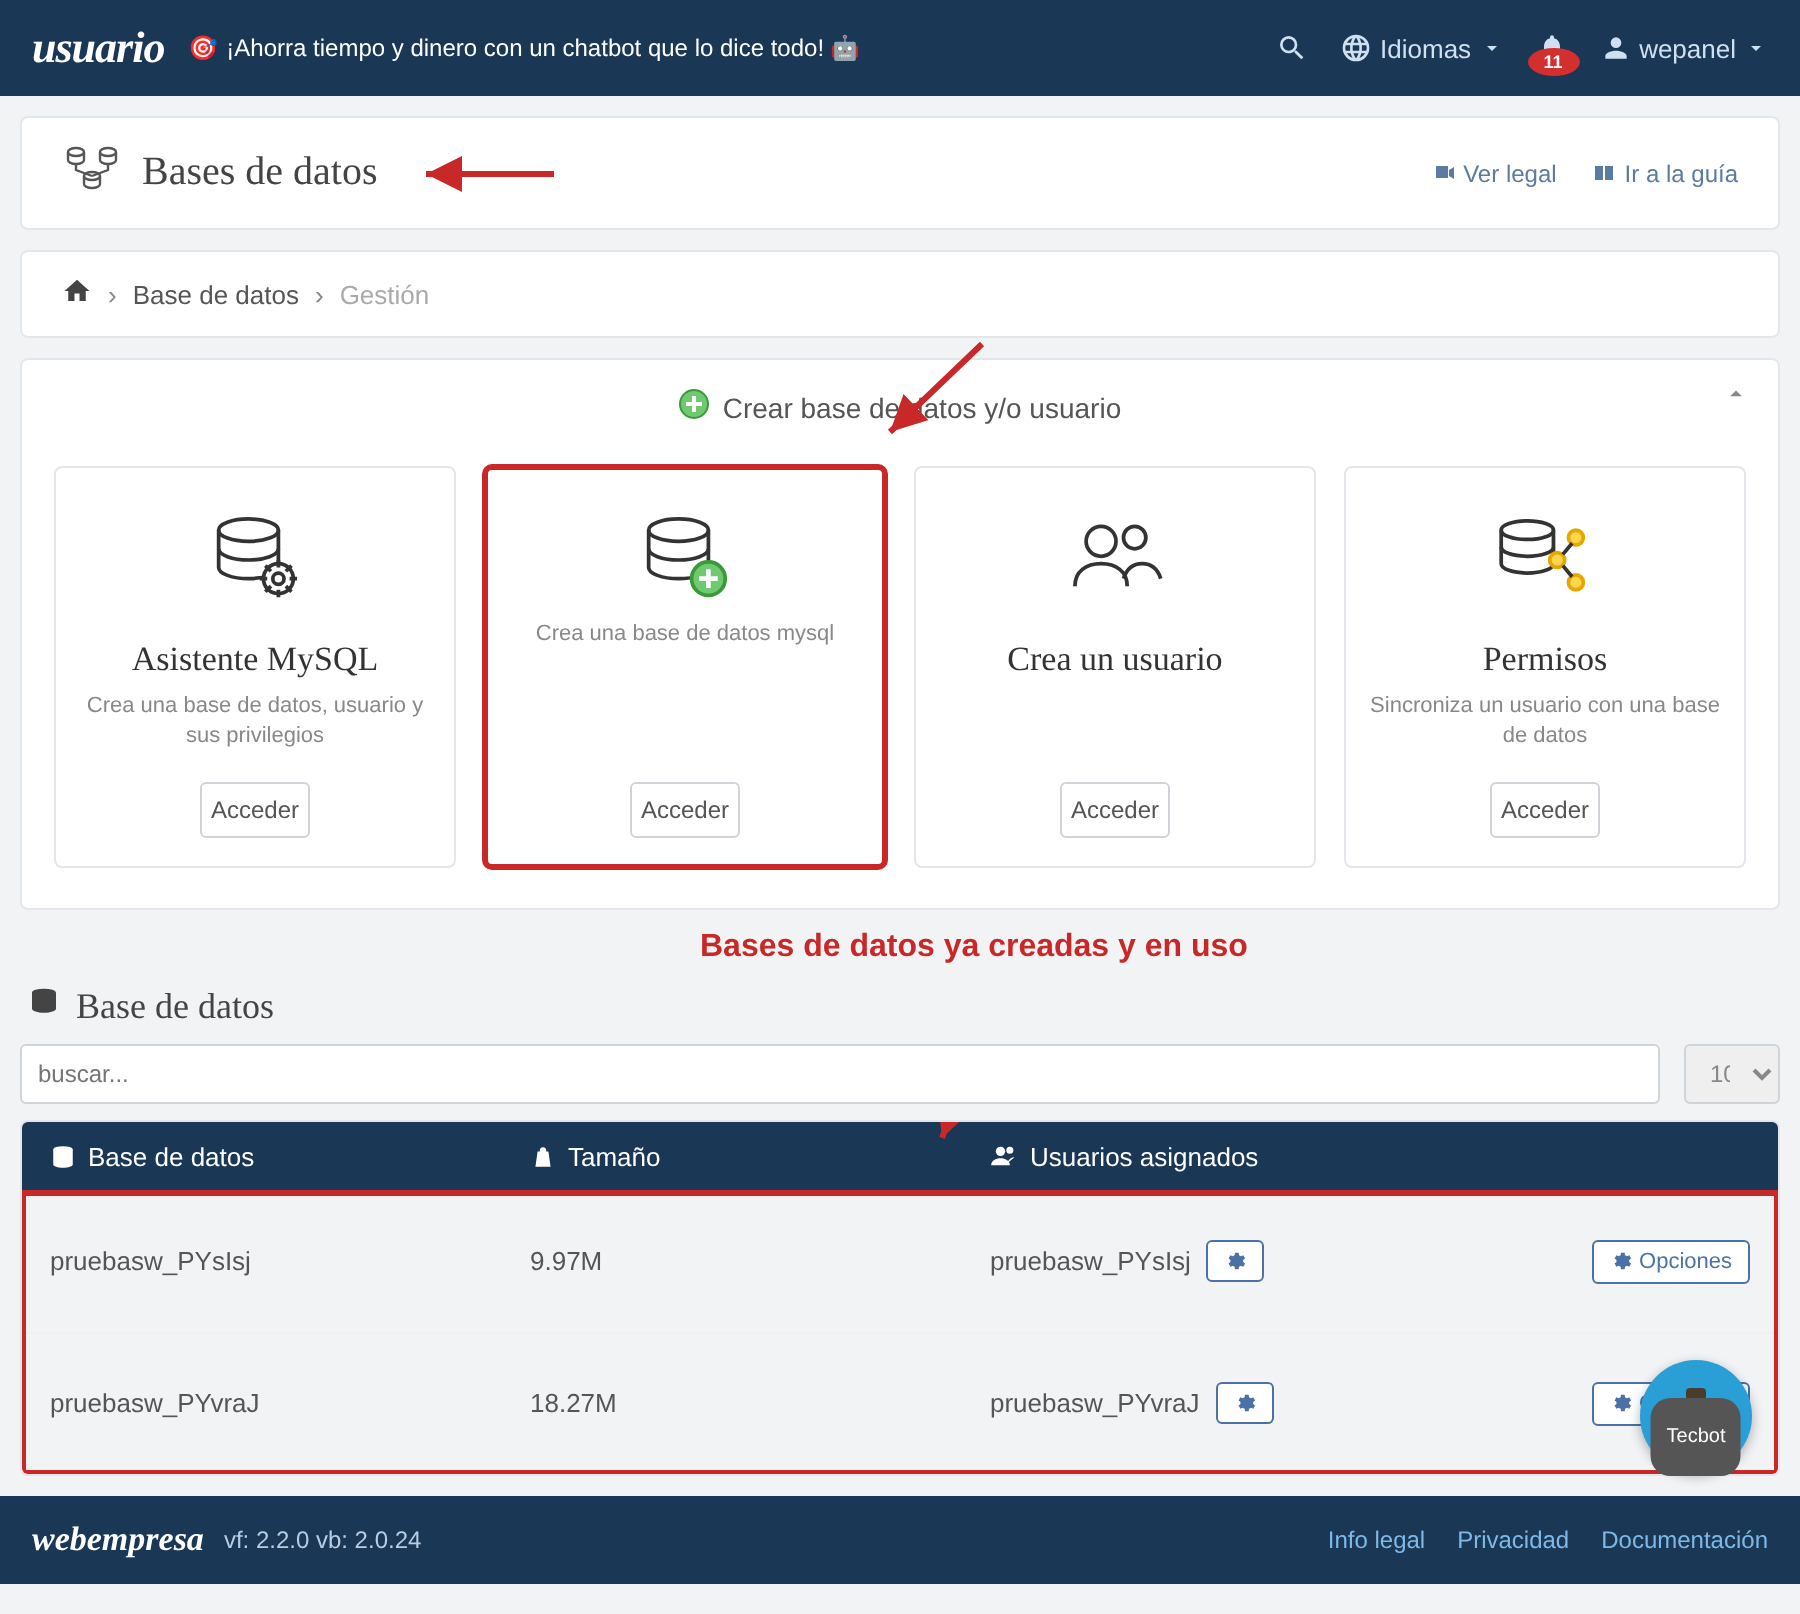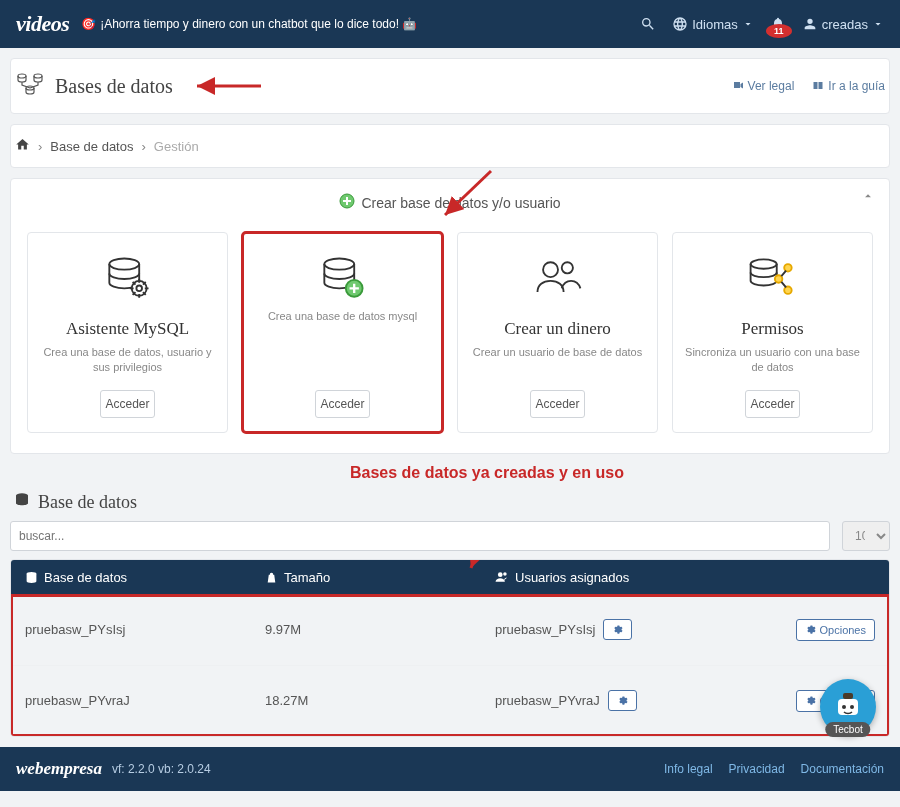--- a/index.html
+++ b/index.html
@@ -9,21 +9,21 @@
   .topbar { background: #1a3755; color: #fff; height: 48px; display: flex; align-items: center; padding: 0 16px; font-size: 13px; position: relative;}
   .logo { font-family: Georgia, serif; font-size: 22px; font-weight: bold; font-style: italic; letter-spacing: -0.5px;}
   .promo { margin-left: 12px; font-size: 12px; display:flex; align-items:center; gap:4px;}
   .top-right { margin-left: auto; display: flex; align-items: center; gap: 16px; font-size: 13px;}
   .top-item { display: flex; align-items: center; gap: 4px; color:#cfe0f1; cursor:pointer;}
   .top-item svg { width: 16px; height: 16px; fill:#cfe0f1; }
   .bell-wrap{position:relative;}
   .bell-badge{position:absolute;bottom:-6px;right:-6px;background:#d32f2f;color:#fff;border-radius:50%;font-size:9px;width:26px;height:14px;display:flex;align-items:center;justify-content:center;font-weight:bold;}
 
   .content { padding: 10px; }
-  .card { background: #fff; border: 1px solid #e3e6ea; border-radius: 4px; padding: 12px 4px; margin-bottom: 10px;}
+  .card { background: #fff; border: 1px solid #e3e6ea; border-radius: 4px; padding: 12px 20px; margin-bottom: 10px;}
 
   
   .page-head { display: flex; align-items: center; }
   .page-head h1 { font-size: 20px; font-weight: 500; color: #444; margin-left: 10px; font-family: Georgia, serif;}
   .page-head-right { margin-left: auto; display: flex; gap: 18px; font-size: 12px; }
   .page-head-right a { color:#5b7ca0; text-decoration:none; display:flex; align-items:center; gap:4px;}
   .arrow-red { margin-left: 20px; }
 
   
   .breadcrumb { font-size: 13px; color:#888; display:flex; align-items:center; gap:8px;}
@@ -71,30 +71,30 @@
 
   
   .footer { background:#1a3755; color:#b7cde3; display:flex; align-items:center; padding:12px 16px; font-size:12px;}
   .footer .flogo{font-family:Georgia,serif;font-size:17px;font-style:italic;font-weight:bold;color:#fff;}
   .footer .ver{margin-left:10px;}
   .footer .flinks{margin-left:auto;display:flex;gap:16px;}
   .footer .flinks a{color:#7fb8e6;text-decoration:none;}
 
   
   .tecbot { position:absolute; right:24px; bottom:56px; width:56px; height:56px; border-radius:50%; background:#2a9fd6; display:flex; align-items:center; justify-content:center; box-shadow:0 2px 6px rgba(0,0,0,.3);}
-  .tecbot-label{position:absolute;bottom:-2px;left:50%;transform:translateX(-50%);background:#555;color:#fff;font-size:10px;padding:2px 8px;border-radius:10px;}
+  .tecbot-label{position:absolute;bottom:-2px;left:50%;transform:translateX(-50%);background:#555;color:#fff;font-size:10px;padding:14px 8px;border-radius:10px;}
 
   .wrapper{position:relative;}
 </style>
 </head>
 <body>
 <div class="wrapper">
 
 <div class="topbar">
-  <span class="logo">videos</span>
+  <span class="logo">usuario</span>
   <span class="promo">
     <span>🎯</span>
     <span>¡Ahorra tiempo y dinero con un chatbot que lo dice todo! 🤖</span>
   </span>
   <div class="top-right">
     <span class="top-item">
       <svg viewBox="0 0 24 24">
             <path d="M15.5 14h-.79l-.28-.27A6.471 6.471 0 0016 9.5 6.5 6.5 0 109.5 16c1.61 0 3.09-.59 4.23-1.57l.27.28v.79l5 4.99L20.49 19l-4.99-5zM9.5 14A4.5 4.5 0 119.5 5a4.5 4.5 0 010 9z"></path>
           </svg>
     </span>
@@ -110,21 +110,21 @@
     <span class="top-item bell-wrap">
       <svg viewBox="0 0 24 24">
             <path d="M12 22a2 2 0 002-2h-4a2 2 0 002 2zm6-6V11c0-3.07-1.63-5.64-4.5-6.32V4a1.5 1.5 0 10-3 0v.68C7.63 5.36 6 7.92 6 11v5l-2 2v1h16v-1l-2-2z"></path>
           </svg>
       <span class="bell-badge">11</span>
     </span>
     <span class="top-item">
       <svg viewBox="0 0 24 24">
             <path d="M12 12a4 4 0 100-8 4 4 0 000 8zm0 2c-2.67 0-8 1.34-8 4v2h16v-2c0-2.66-5.33-4-8-4z"></path>
           </svg>
-      <span>creadas</span>
+      <span>wepanel</span>
       <svg viewBox="0 0 24 24" style="width:12px;height:12px;">
             <path d="M7 10l5 5 5-5z"></path>
           </svg>
     </span>
   </div>
 </div>
 
 <div class="content">
 
   <div class="card page-head">
@@ -225,22 +225,21 @@
         <button class="btn">Acceder</button>
       </div>
 
       <div class="tile">
         <svg class="tile-icon" viewBox="0 0 60 60" fill="none" stroke="#333" stroke-width="2">
           <circle cx="22" cy="20" r="8"></circle>
               <path d="M8 44c0-8 6-12 14-12s14 4 14 12"></path>
           <circle cx="40" cy="18" r="6"></circle>
               <path d="M34 40c2-6 6-8 10-8s8 2 10 8"></path>
         </svg>
-        <h3>Crear un dinero</h3>
-        <p>Crear un usuario de base de datos</p>
+        <h3>Crea un usuario</h3>
         <button class="btn">Acceder</button>
       </div>
 
       <div class="tile">
         <svg class="tile-icon" viewBox="0 0 60 60" fill="none" stroke="#333" stroke-width="2">
           <ellipse cx="20" cy="14" rx="14" ry="5"></ellipse>
               <path d="M6 14v18c0 2.8 6.3 5 14 5s14-2.2 14-5V14"></path>
               <path d="M6 23c0 2.8 6.3 5 14 5s14-2.2 14-5"></path>
           <circle cx="46" cy="18" r="4" fill="#ffd54f" stroke="#e6a800"></circle>
               <circle cx="46" cy="42" r="4" fill="#ffd54f" stroke="#e6a800"></circle>

